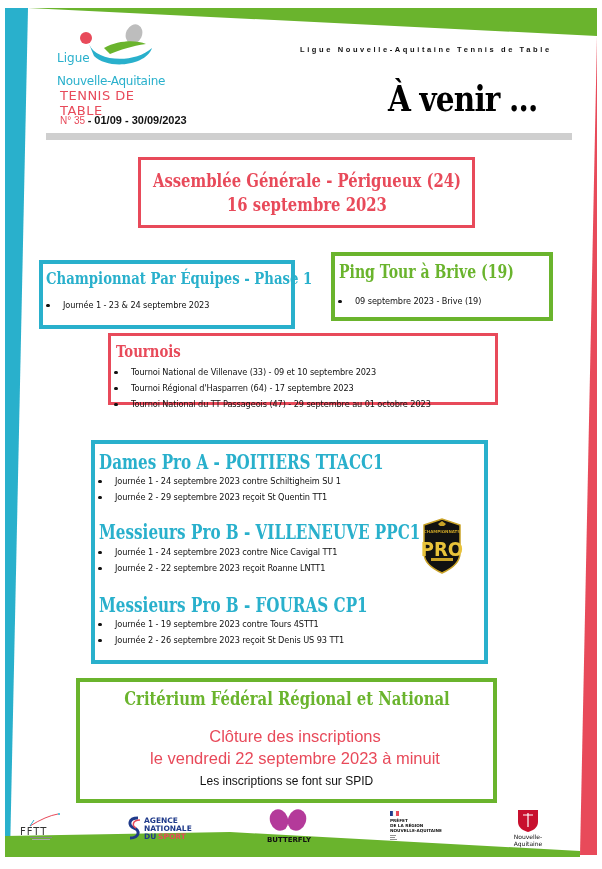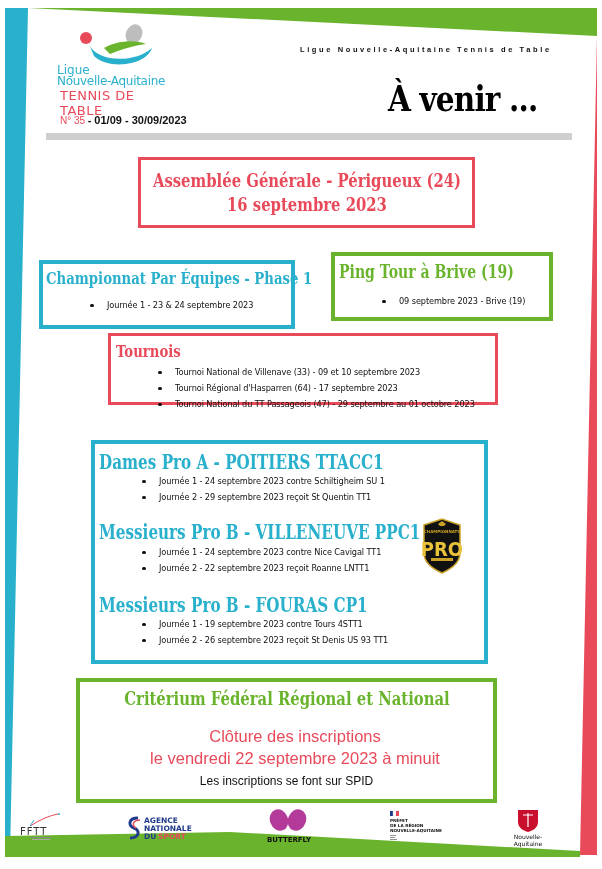--- a/index.html
+++ b/index.html
@@ -4,21 +4,21 @@
 <style>
   * { box-sizing: border-box; margin: 0; padding: 0; }
   html, body { width: 602px; height: 869px; background: #ffffff; overflow: hidden; }
   body { position: relative; font-family: "Liberation Sans", sans-serif; color: #111; }
 
   .frame-svg { position: absolute; left: 0; top: 0; width: 602px; height: 869px; }
 
   .logo { position: absolute; left: 52px; top: 22px; width: 120px; height: 80px; }
   .logo-svg { position: absolute; left: 12px; top: 0; width: 110px; height: 48px; }
   .logo-line1, .logo-line2 { position: absolute; font-family: "DejaVu Sans", sans-serif; color: #29b0cc; font-size: 12px; line-height: 12px; }
-  .logo-line1 { left: 5px; top: 42px; }
+  .logo-line1 { left: 5px; top: 30px; }
   .logo-line2 { left: 5px; top: 53px; letter-spacing: -0.3px; }
   .logo-line3 { position: absolute; left: 8px; top: 66px; font-family: "DejaVu Sans", sans-serif; color: #e84a5a; font-size: 13px; letter-spacing: 0.5px; }
 
   .issue { position: absolute; left: 60px; top: 114px; font-family: "Liberation Sans", sans-serif; font-size: 9px; }
   .issue-num { color: #e84a5a; font-size: 10px; }
   .issue-dates { font-weight: bold; color: #111; font-size: 11px; margin-top: 28px; }
 
   .org-name { position: absolute; left: 300px; top: 45px; font-family: "Liberation Sans", sans-serif; font-weight: bold; font-size: 7.5px; letter-spacing: 2.6px; color: #111; }
   .main-title { position: absolute; left: 388px; top: 76px; font-family: "DejaVu Serif", serif; font-weight: bold; font-size: 36px; line-height: 44px; letter-spacing: -1px; transform: scaleX(0.82); transform-origin: left top; color: #000; }
   .grey-rule { position: absolute; left: 46px; top: 133px; width: 526px; height: 7px; background: #cfcfcf; }
@@ -31,21 +31,21 @@
   .slab { font-family: "DejaVu Serif", serif; font-weight: bold; transform-origin: left top; white-space: nowrap; }
   .t-red { color: #e84a5a; }
   .t-blue { color: #29b0cc; }
   .t-green { color: #6ab42d; }
 
   .ag { left: 138px; top: 157px; width: 337px; height: 71px; border-width: 3px; }
   .ag .inner { position: absolute; left: 50%; top: 8px; transform: translateX(-50%) scaleX(0.78); white-space: nowrap; text-align: center; }
   .ag .inner div { font-family: "DejaVu Serif", serif; font-weight: bold; color: #e84a5a; font-size: 19px; line-height: 24px; }
 
   .bullets { list-style: none; position: absolute; }
-  .bullets li { position: relative; padding-left: 20px; font-family: "DejaVu Sans", sans-serif; font-size: 8.2px; line-height: 16px; white-space: nowrap; color: #111; letter-spacing: -0.1px; margin-left: 44px; }
+  .bullets li { position: relative; padding-left: 20px; font-family: "DejaVu Sans", sans-serif; font-size: 8.2px; line-height: 16px; white-space: nowrap; color: #111; letter-spacing: -0.1px; }
   .bullets li::before { content: ""; position: absolute; left: 3px; top: 6.5px; width: 3.5px; height: 3.5px; border-radius: 50%; background: #111; }
 
   .cpe { left: 39px; top: 260px; width: 256px; height: 69px; border-width: 4px; }
   .pt { left: 331px; top: 252px; width: 222px; height: 69px; border-width: 4px; }
   .tour { left: 108px; top: 333px; width: 390px; height: 72px; border-width: 3px; }
   .pro { left: 91px; top: 440px; width: 397px; height: 224px; border-width: 4px; }
   .crit { left: 76px; top: 678px; width: 421px; height: 125px; border-width: 4px; }
 
   .h { position: absolute; }
 

